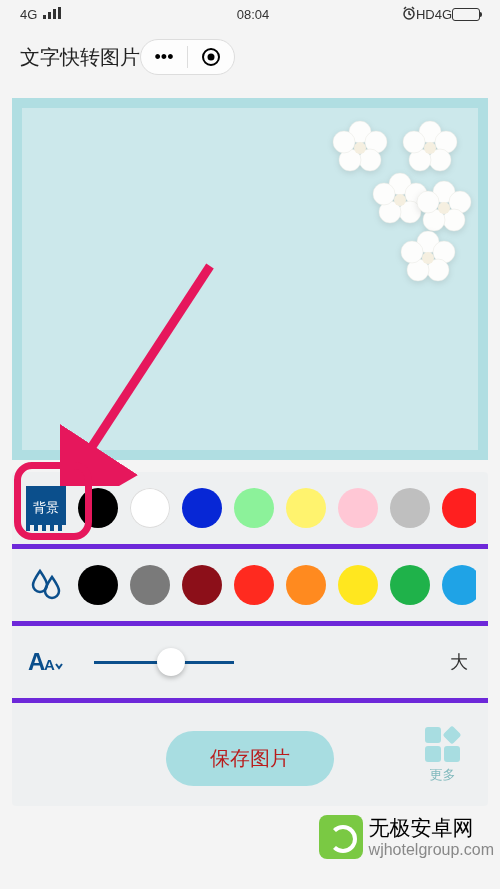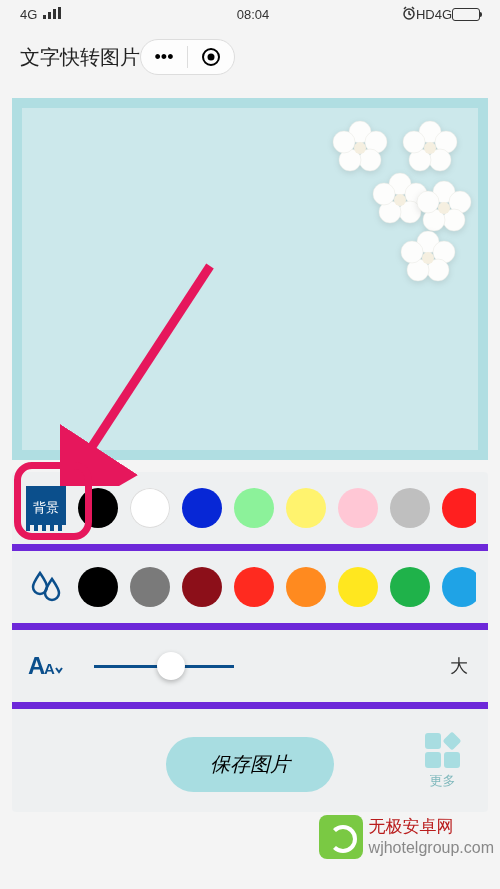--- a/index.html
+++ b/index.html
@@ -13,44 +13,44 @@
   .battery-fill { width: 40%; height: 100%; background: #333; border-radius: 2px 0 0 2px; }
   .nav-bar { height: 58px; display: flex; align-items: center; padding: 0 20px; }
   .nav-title { font-size: 20px; color: #222; font-weight: 400; }
   .capsule { display: flex; align-items: center; border: 1px solid #ddd; border-radius: 22px; height: 36px; background: rgba(255,255,255,0.8); }
   .capsule-btn { width: 46px; height: 34px; display: flex; align-items: center; justify-content: center; font-size: 18px; cursor: pointer; }
   .capsule-divider { width: 1px; height: 22px; background: #ddd; }
   .canvas-area { margin: 12px; height: 362px; background: #cce8eb; border: 10px solid #b0dee2; position: relative; overflow: hidden; }
   .flower { position: absolute; width: 60px; height: 60px; }
   .flower svg { width: 100%; height: 100%; filter: drop-shadow(0 2px 3px rgba(0,0,0,0.1)); }
   .tools { margin: 0 12px; background: #eef0f1; border-radius: 4px; }
-  .tool-row { display: flex; align-items: center; padding: 14px 12px; gap: 10px; border-bottom: 7px solid #6d28d9; }
+  .tool-row { display: flex; align-items: center; padding: 14px 12px; gap: 10px; border-bottom: 5px solid #6d28d9; }
   .tool-row:last-child { border-bottom: none; }
   .tool-icon { width: 44px; height: 44px; display: flex; align-items: center; justify-content: center; flex-shrink: 0; }
   .bg-tag { width: 40px; height: 44px; background: #0b4f8c; color: #fff; font-size: 13px; display: flex; align-items: center; justify-content: center; position: relative; }
   .bg-tag::after { content: ""; position: absolute; bottom: -1px; left: 0; right: 0; height: 6px; background: repeating-linear-gradient(90deg, #0b4f8c 0 4px, #eef0f1 4px 8px); }
   .swatch { width: 40px; height: 40px; border-radius: 50%; flex-shrink: 0; cursor: pointer; }
   .swatch.white { box-shadow: 0 0 0 1px #ddd inset; }
   .slider-track { flex: 1; height: 3px; background: #0b4f8c; position: relative; margin: 0 16px; max-width: 140px; }
   .slider-thumb { position: absolute; top: 50%; left: 55%; transform: translate(-50%,-50%); width: 28px; height: 28px; background: #fff; border-radius: 50%; box-shadow: 0 2px 5px rgba(0,0,0,0.25); cursor: grab; }
   .size-label { margin-left: auto; font-size: 18px; color: #333; padding-right: 8px; }
   .bottom-bar { display: flex; align-items: center; justify-content: center; padding: 28px 12px 20px; position: relative; }
-  .save-btn { background: #a8dde1; color: #000000; font-size: 20px; padding: 14px 44px; border-radius: 32px; border: none; cursor: pointer; font-style: italic; }
+  .save-btn { background: #a8dde1; color: #b91c1c; font-size: 20px; padding: 14px 44px; border-radius: 32px; border: none; cursor: pointer; }
   .more { position: absolute; right: 28px; top: 24px; text-align: center; cursor: pointer; }
   .more-grid { display: grid; grid-template-columns: 16px 16px; grid-template-rows: 16px 16px; gap: 3px; margin-bottom: 4px; }
   .more-sq { background: #a8dde1; border-radius: 3px; }
   .more-sq.diamond { transform: rotate(45deg) scale(0.85); }
   .more-label { font-size: 13px; color: #7fb8bc; }
   .highlight-box { position: absolute; left: 14px; top: 462px; width: 78px; height: 78px; border: 7px solid #e6175c; border-radius: 18px; pointer-events: none; z-index: 50; }
   .arrow { position: absolute; left: 60px; top: 256px; width: 160px; height: 230px; pointer-events: none; z-index: 49; }
   .watermark { position: absolute; right: 6px; bottom: 30px; display: flex; align-items: center; gap: 6px; }
   .wm-badge { width: 44px; height: 44px; background: #7ac943; border-radius: 8px; position: relative; }
   .wm-badge::before { content: ""; position: absolute; left: 10px; top: 10px; width: 20px; height: 20px; border: 4px solid #fff; border-left-color: transparent; border-radius: 50%; }
   .wm-text { line-height: 1.2; }
-  .wm-main { font-size: 17px; color: #b91c1c; font-weight: 500; }
+  .wm-main { font-size: 21px; color: #000000; font-weight: 500; }
   .wm-sub { font-size: 16px; color: #888; }
 </style>
 </head>
 <body>
 
 <div class="status-bar">
   <div class="status-left">
     <span>4G</span>
     <span>
       <svg width="18" height="12" viewBox="0 0 18 12">

